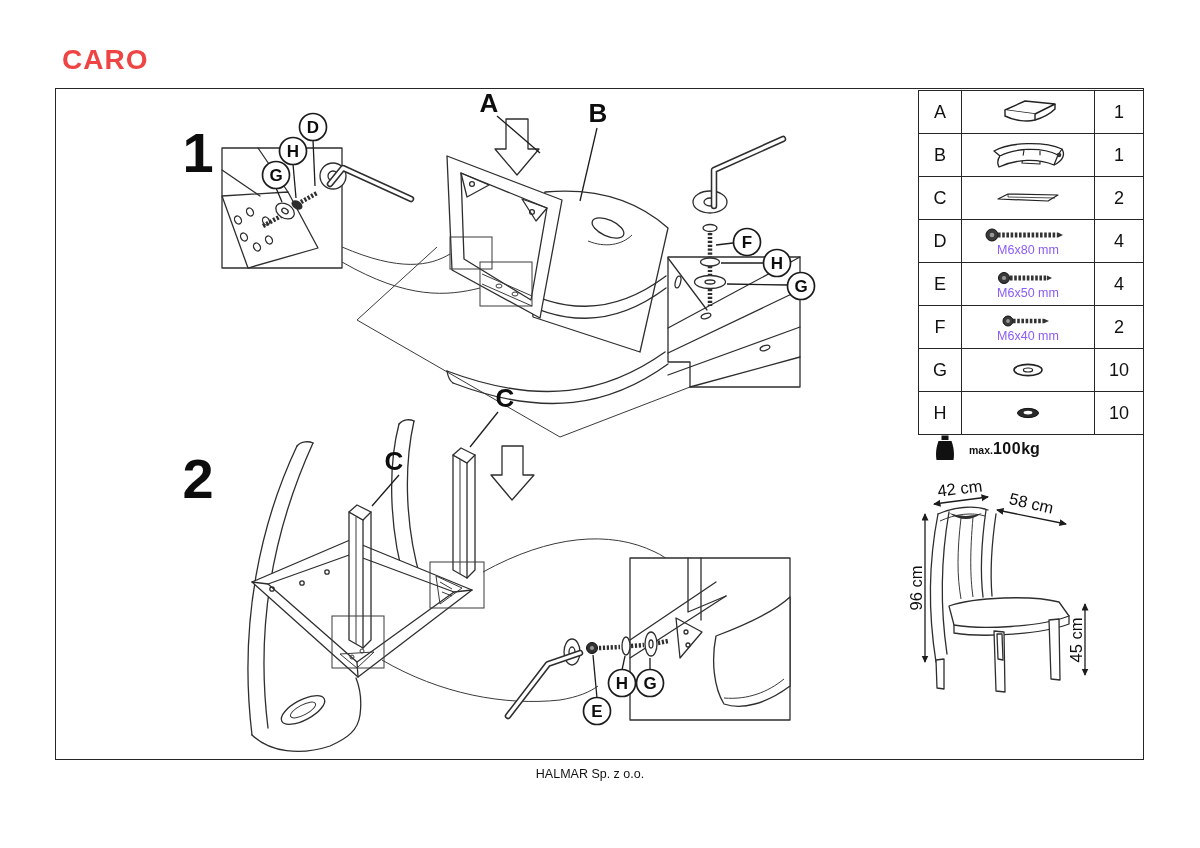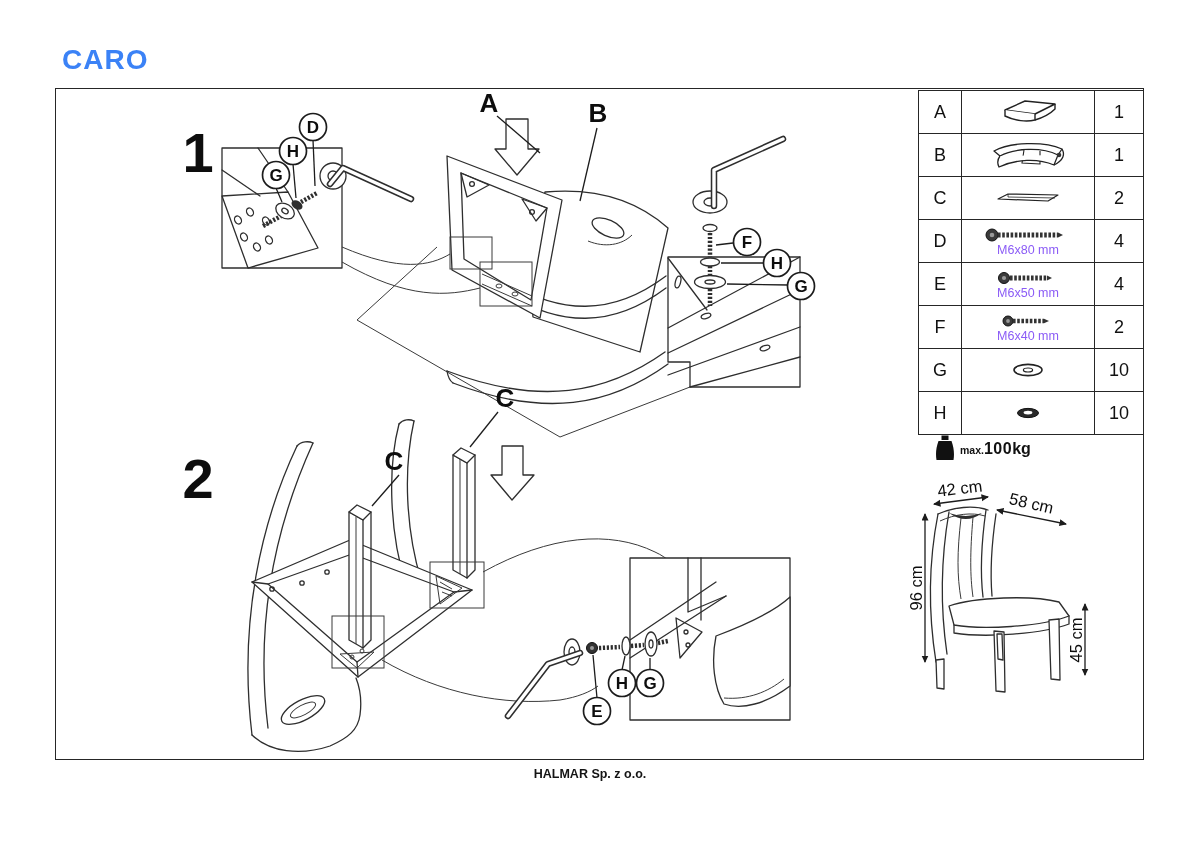--- a/index.html
+++ b/index.html
@@ -1,17 +1,17 @@
 <!DOCTYPE html>
 <html><head>
 <meta charset="utf-8">
 <style>
   html,body { margin:0; padding:0; background:#fff; }
   body { width:1200px; height:848px; position:relative; font-family:"Liberation Sans", sans-serif; color:#111; overflow:hidden; }
-  .page-title { position:absolute; left:62px; top:44px; margin:0; font-size:28px; font-weight:bold; letter-spacing:1px; color:#3b82f6; }
+  .page-title { position:absolute; left:62px; top:44px; margin:0; font-size:28px; font-weight:bold; letter-spacing:1px; color:#ef4444; }
   .main-border { position:absolute; left:55px; top:88px; width:1089px; height:672px; border:1.6px solid #262626; box-sizing:border-box; background:transparent; }
   svg.art { position:absolute; left:0; top:0; }
 
   
   .stepnum { font:bold 56px "Liberation Sans", sans-serif; fill:#0d0d0d; text-anchor:middle; }
   .biglbl  { font:bold 26px "Liberation Sans", sans-serif; fill:#0d0d0d; text-anchor:middle; }
   .lbl     { font:bold 17px "Liberation Sans", sans-serif; fill:#0d0d0d; text-anchor:middle; }
   .dimtxt  { font:16.5px "Liberation Sans", sans-serif; fill:#0d0d0d; text-anchor:middle; }
   .ln   { stroke:#2e2e2e; stroke-width:1.3; fill:none; stroke-linejoin:round; stroke-linecap:round; }
   .lnw  { stroke:#2e2e2e; stroke-width:1.3; fill:#fff; stroke-linejoin:round; }
@@ -25,28 +25,28 @@
   
   table.parts { position:absolute; left:918px; top:90px; border-collapse:collapse; background:#fff; table-layout:fixed; }
   table.parts td { border:1.4px solid #262626; padding:0; height:42px; vertical-align:middle; text-align:center; }
   td.c-letter { width:42px;  font-size:18px; }
   td.c-icon   { width:132px; }
   td.c-qty    { width:48px;  font-size:18px; }
   .icon-wrap { line-height:0; }
   .size-label { font-size:12.5px; line-height:12px; margin-top:0; color:#8b5cf6; }
 
   
-  .weight { position:absolute; left:936px; top:435px; display:flex; align-items:flex-end; gap:6px; }
+  .weight { position:absolute; left:936px; top:435px; display:flex; align-items:flex-end; gap:15px; }
   .weight .w-ico { line-height:0; }
   .w-text { display:flex; align-items:baseline; padding-bottom:3px; }
   .w-max { font-size:10.5px; font-weight:bold; }
   .w-val { font-size:16px; font-weight:bold; letter-spacing:0.5px; }
   .w-unit{ font-size:16px; font-weight:bold; }
 
-  .footer { position:absolute; left:0; top:765px; width:1180px; text-align:center; font-size:12.5px; line-height:18px; color:#141414;font-weight:bold; }
+  .footer { position:absolute; left:0; top:765px; width:1180px; text-align:center; font-size:12.5px; line-height:18px; color:#141414; }
 </style>
 </head>
 <body>
 
 <h1 class="page-title">CARO</h1>
 <div class="main-border"></div>
 
 <svg class="art" width="1200" height="848" viewBox="0 0 1200 848">
   <defs>
     <marker id="ah" markerWidth="9" markerHeight="8" refX="6.5" refY="3.5" orient="auto-start-reverse" markerUnits="userSpaceOnUse">

